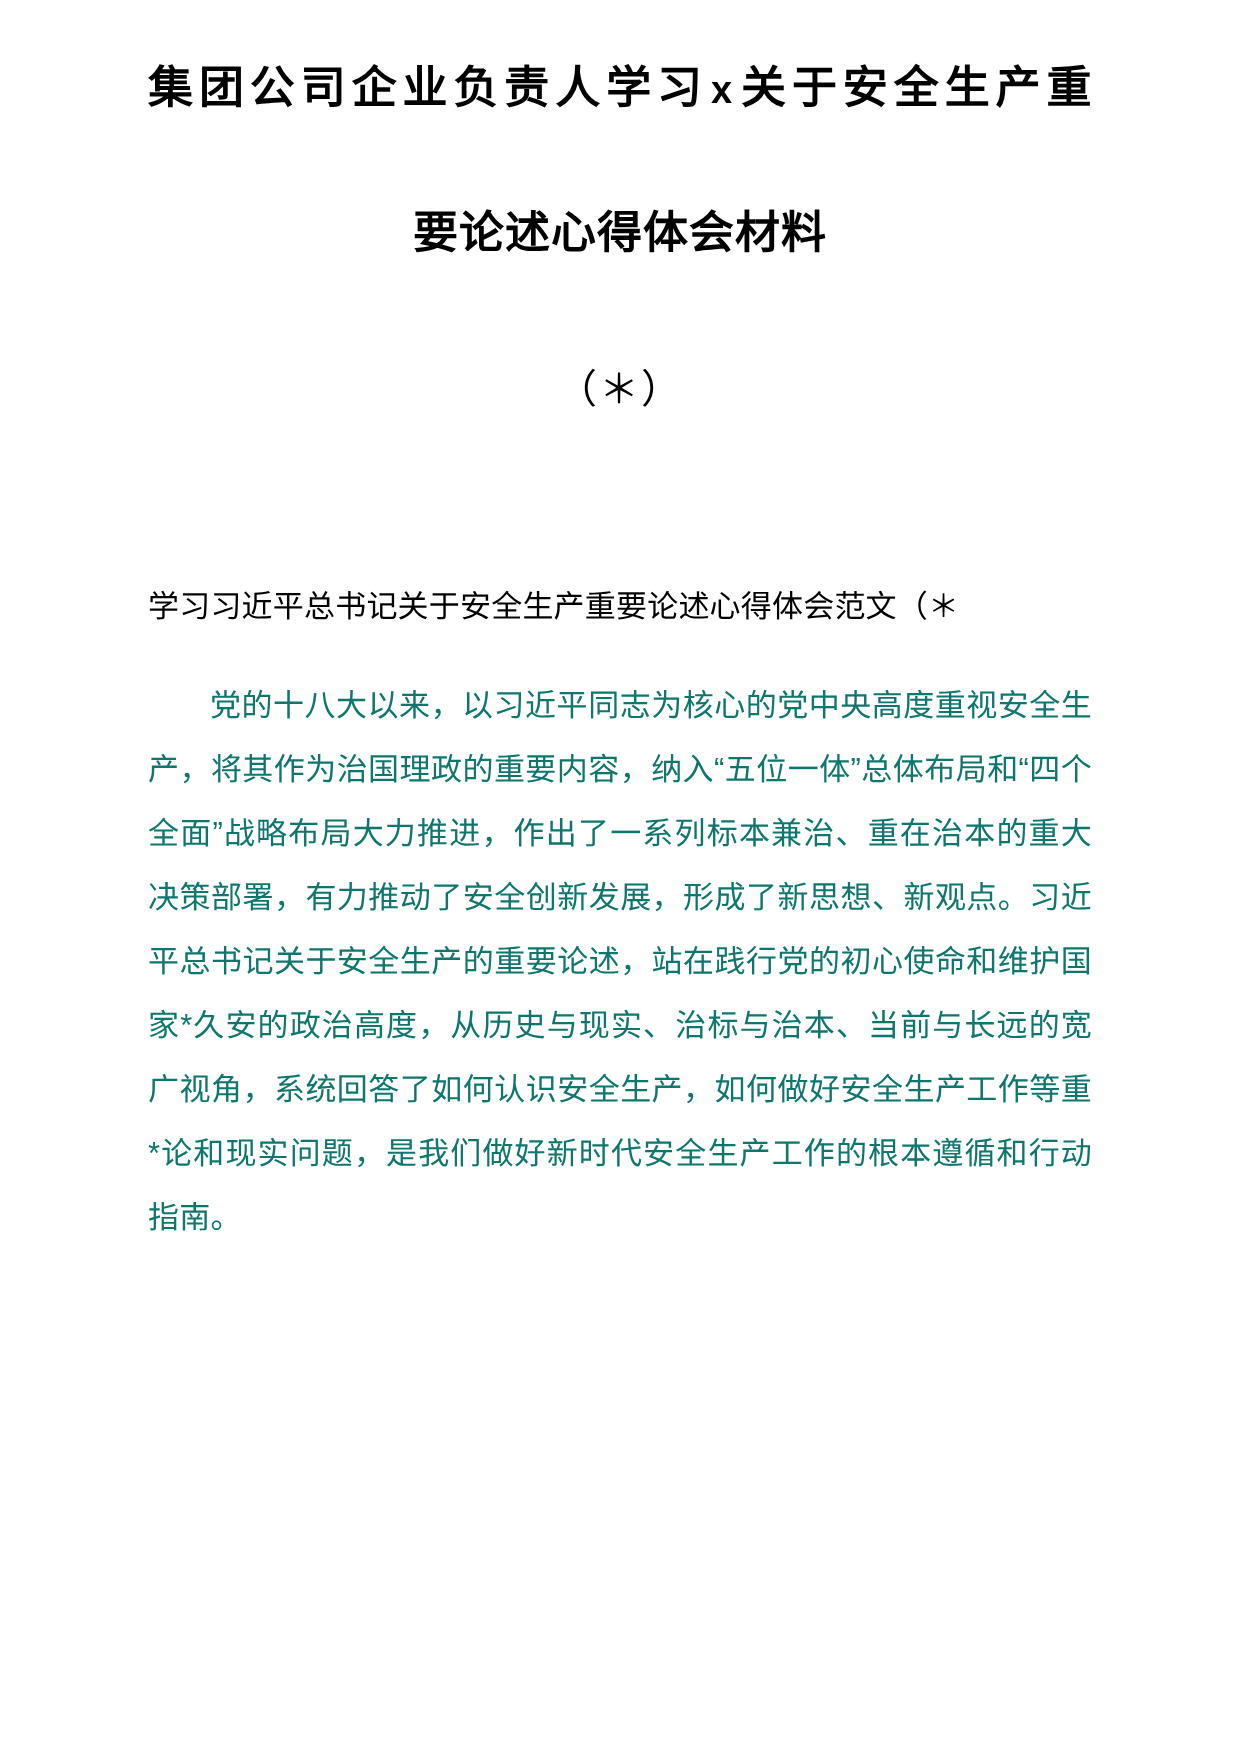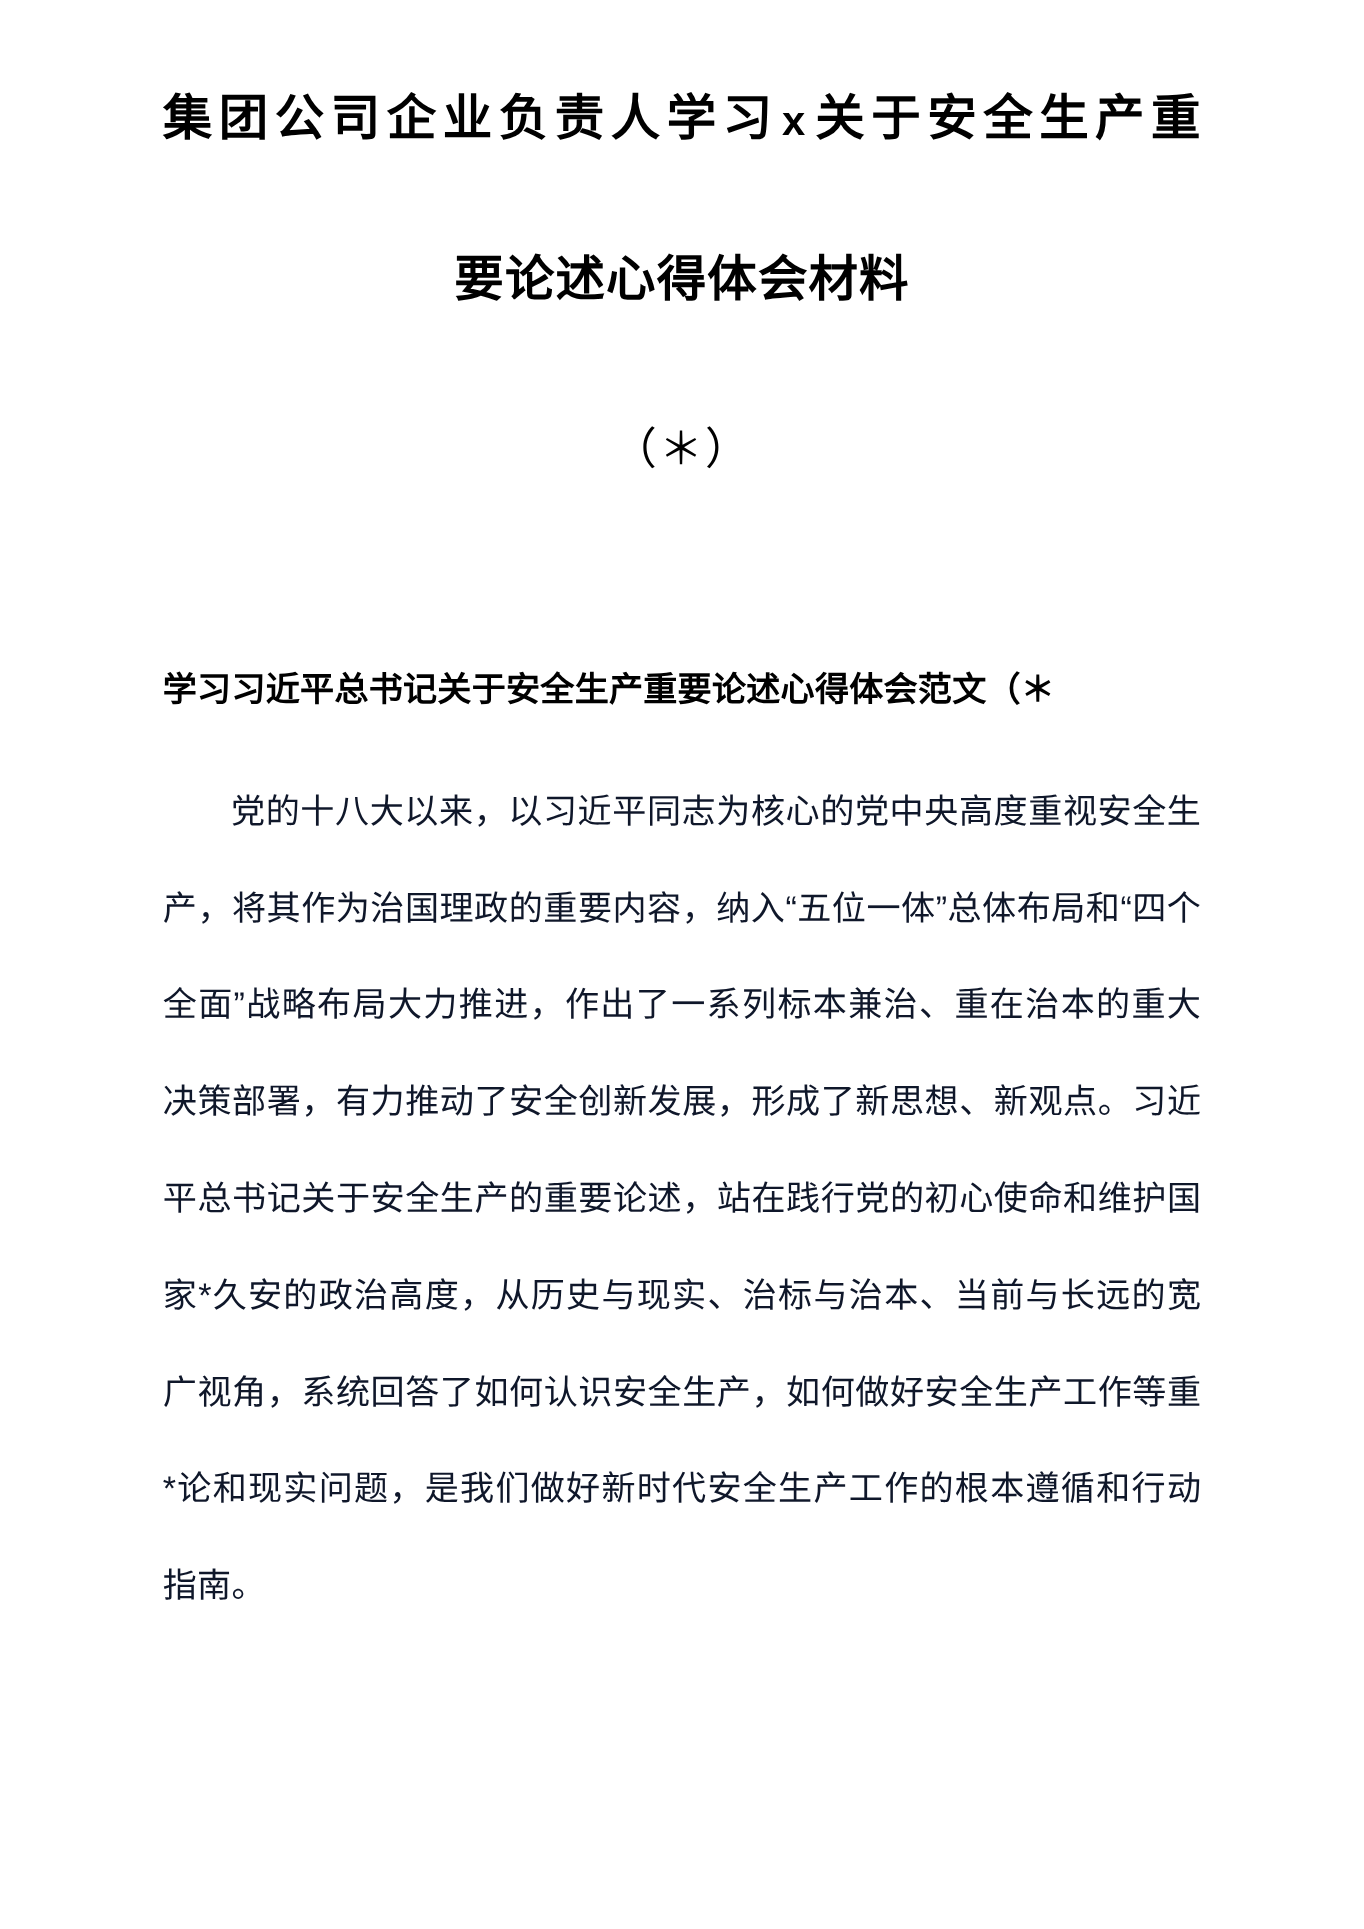--- a/index.html
+++ b/index.html
@@ -19,21 +19,21 @@
     position: relative;
     width: 1240px;
     height: 1754px;
     box-sizing: border-box;
     padding: 0 148px;
     background: #ffffff;
     overflow: hidden;
   }
   .doc-title {
     margin: 0;
-    padding-top: 84px;
+    padding-top: 64px;
     font-size: 45px;
     font-weight: 700;
     line-height: 1.05;
     letter-spacing: 0.5px;
     text-align: justify;
     text-align-last: justify;
     color: #000;
   }
   .doc-title .title-line {
     display: block;
@@ -64,32 +64,31 @@
   .body-block {
     padding-top: 178px;
   }
   .intro-line {
     margin: 0;
     font-size: 31px;
     line-height: 1.0;
     letter-spacing: 0.2px;
     color: #000;
     white-space: nowrap;
-    font-weight: bold;
   }
   .para {
     margin: 0;
     padding-top: 52px;
     font-size: 31px;
-    line-height: 88px;
+    line-height: 64px;
     text-align: justify;
     text-align-last: left;
     text-indent: 2em;
     letter-spacing: 0.2px;
-    color: #0f172a;
+    color: #0f766e;
     word-break: break-all;
   }
 </style>
 </head>
 <body>
 
 <div class="page">
 
   <h1 class="doc-title">
     <span class="title-line line-1"><span>集团公司企业负责人学习</span><span class="title-latin">x</span><span>关于安全生产重</span></span>

